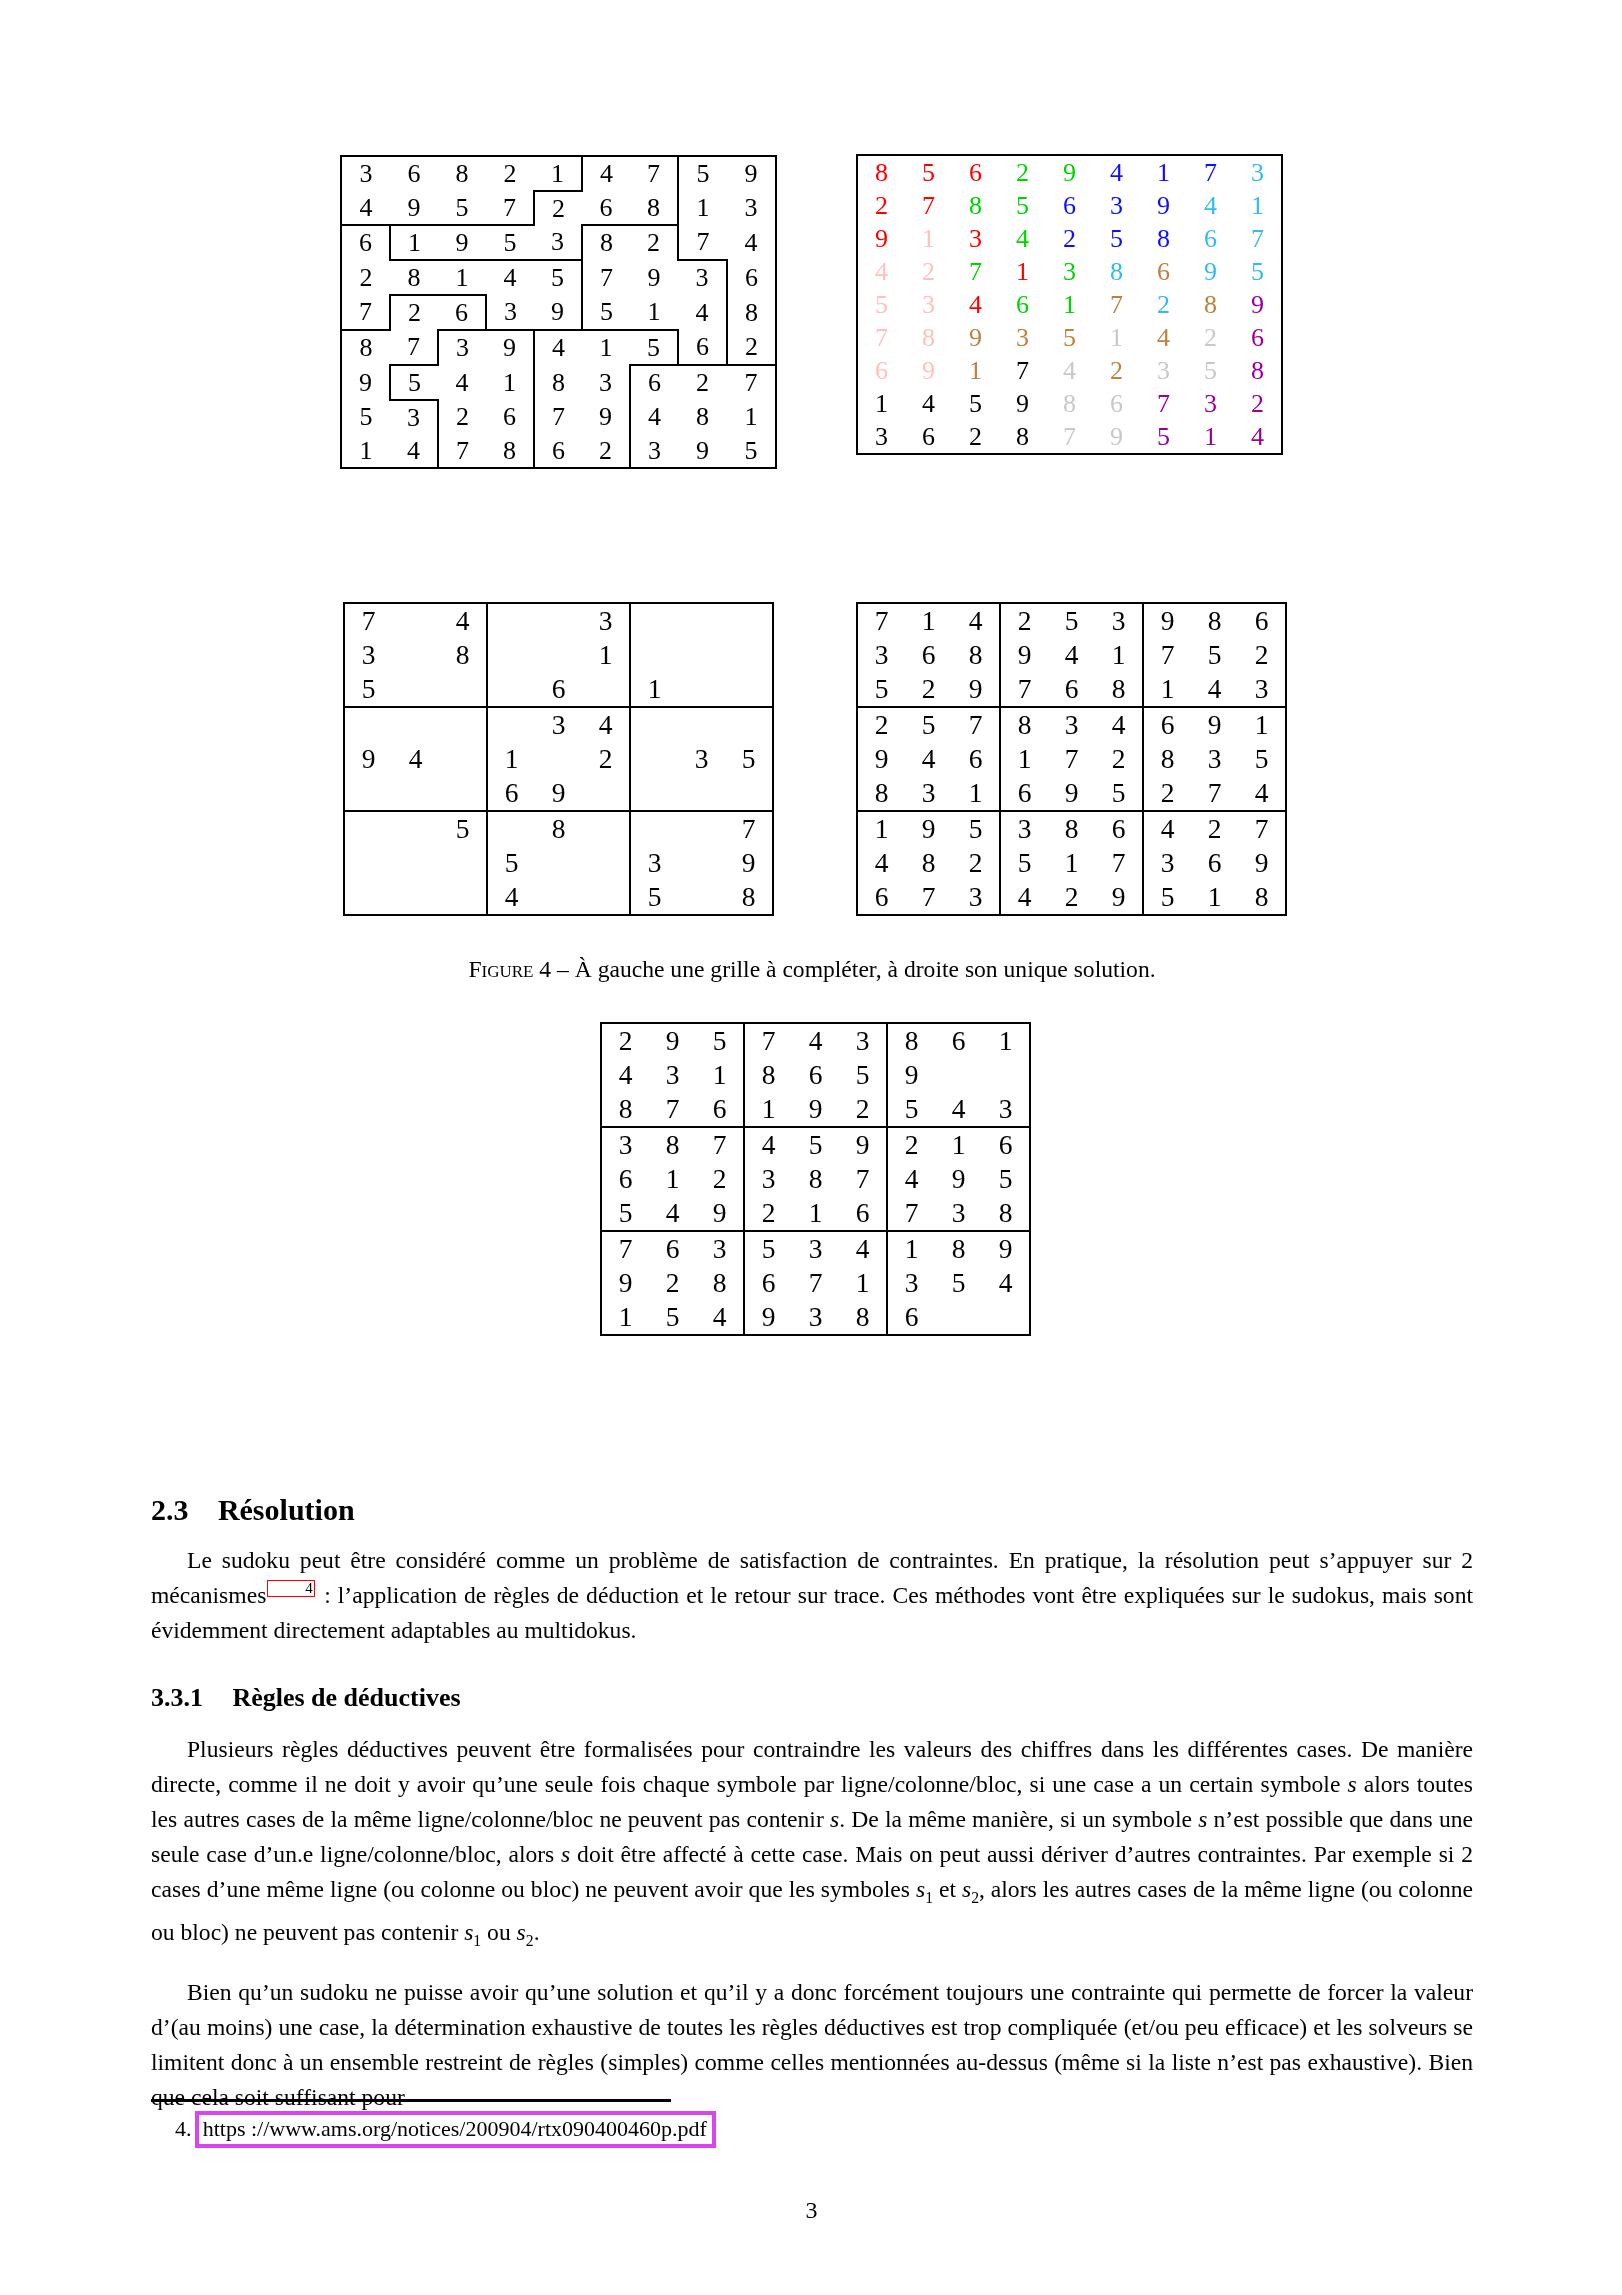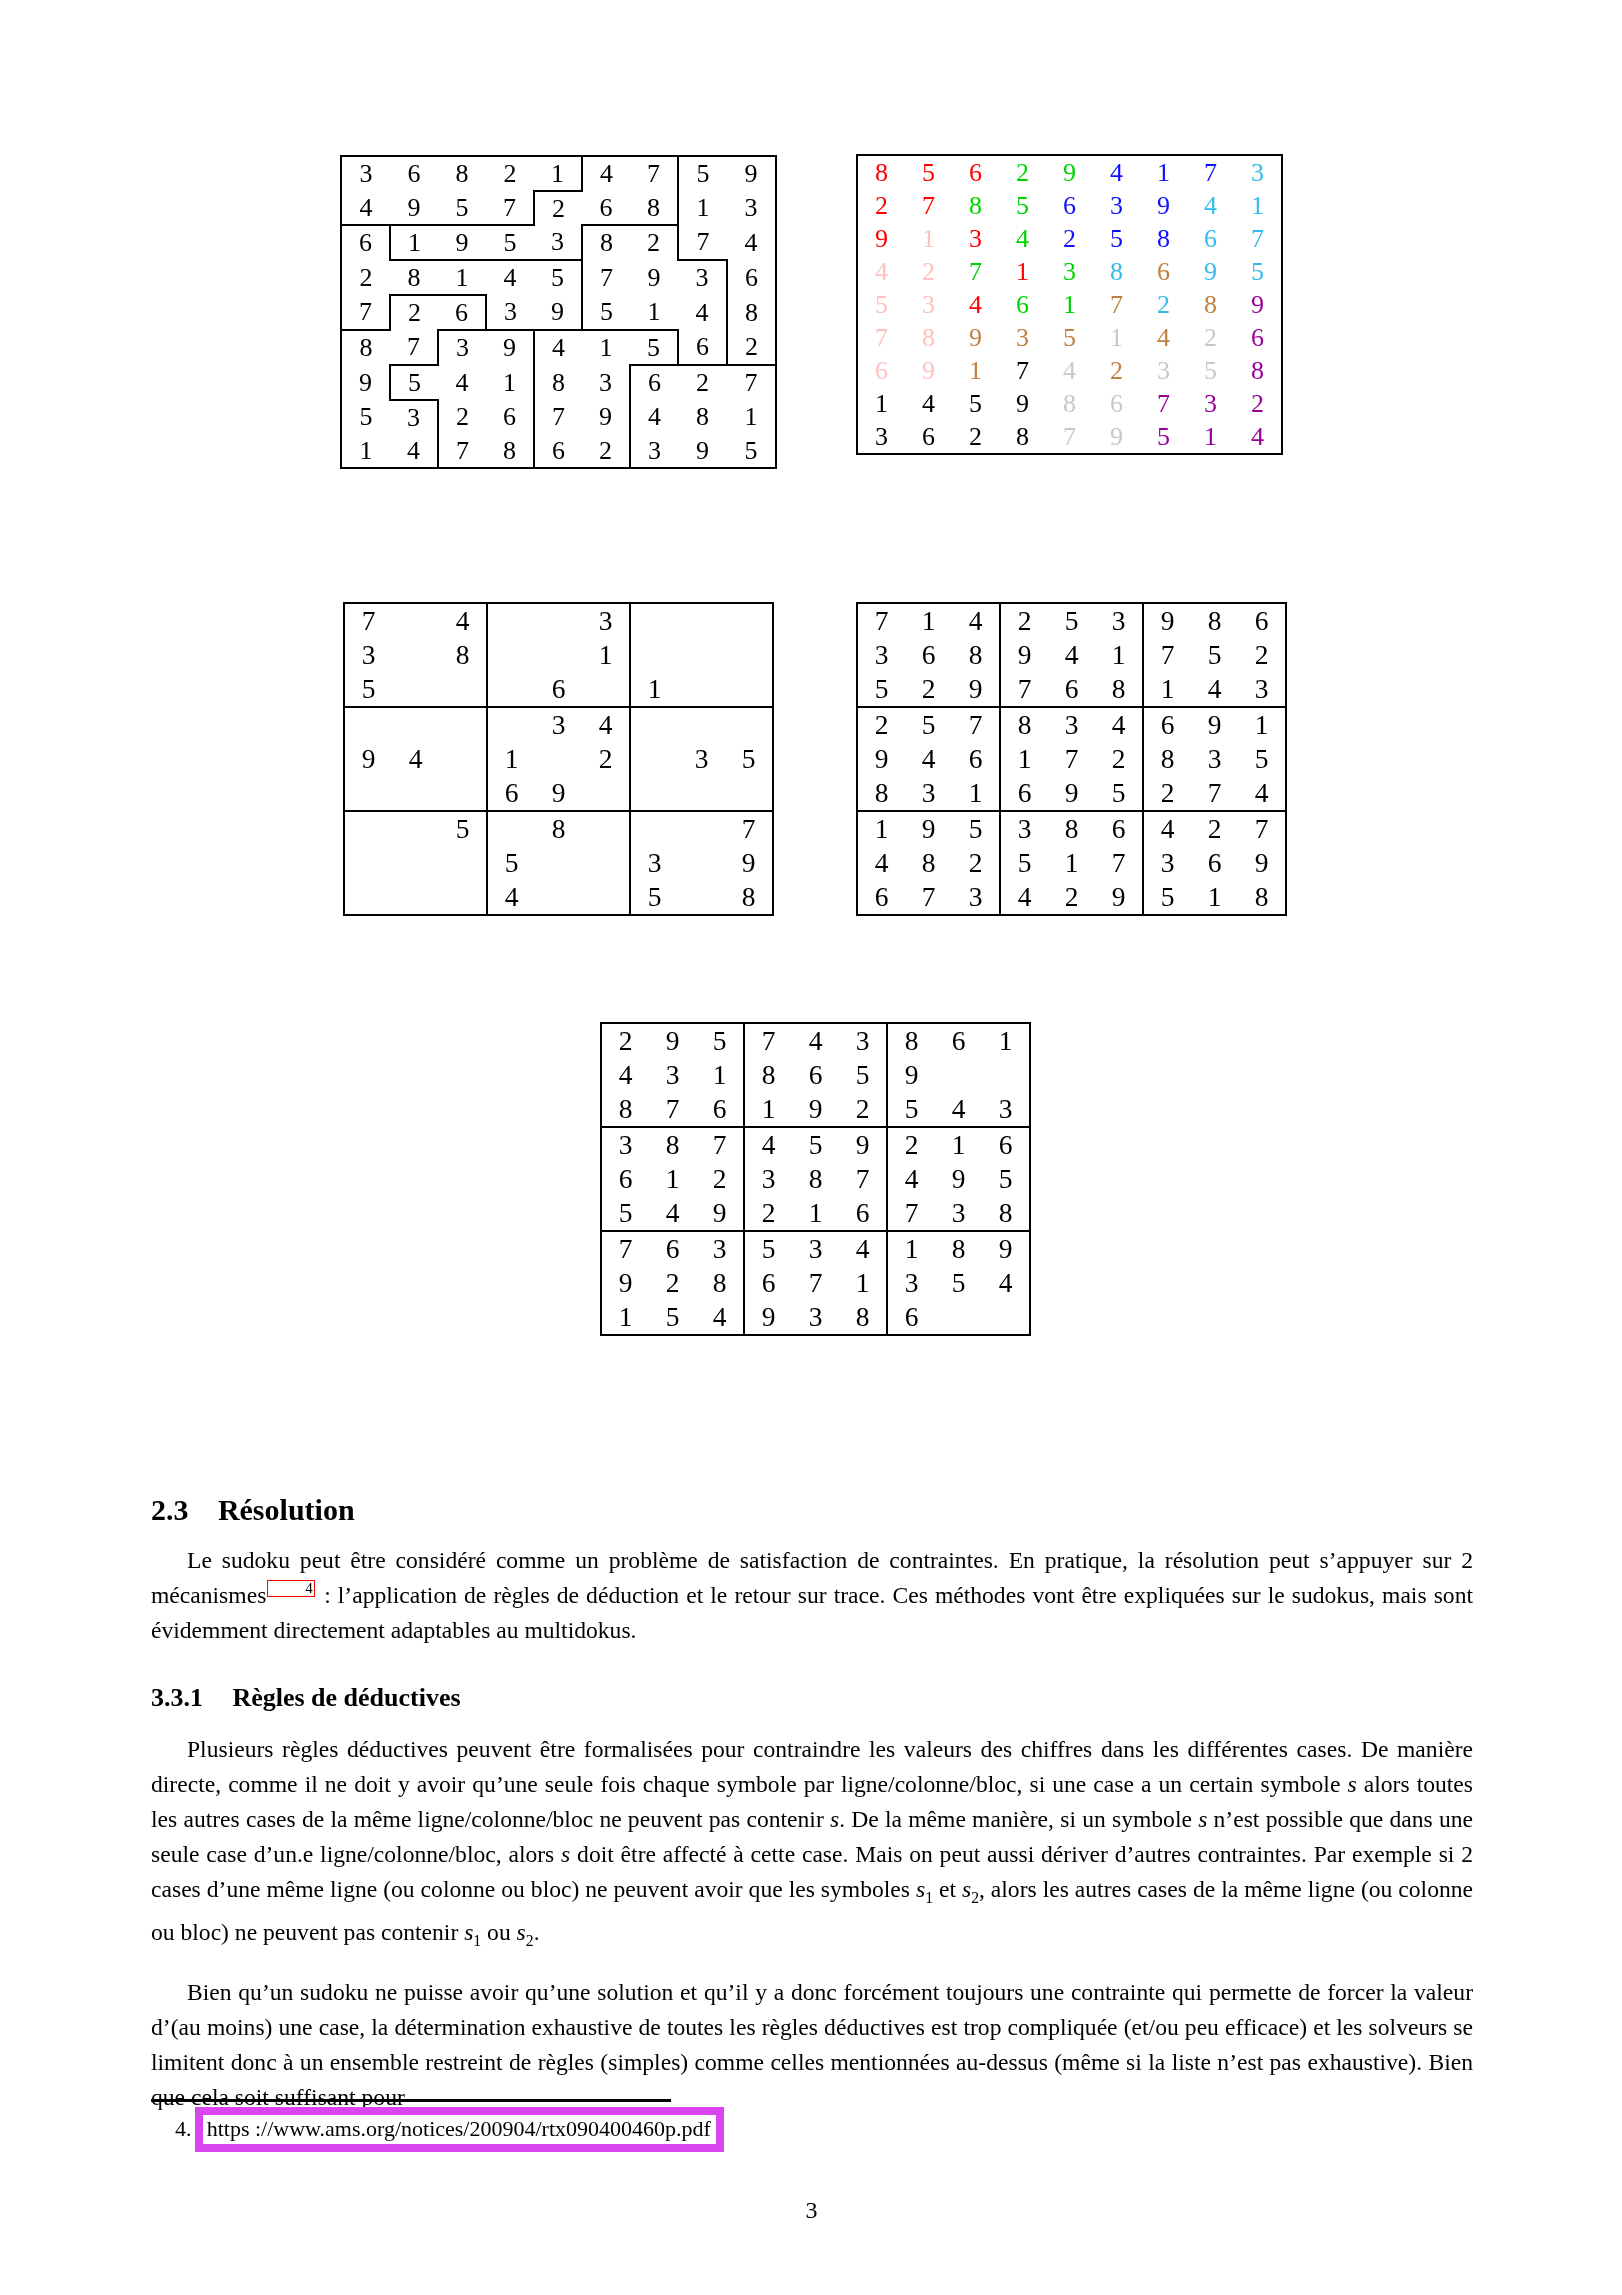--- a/index.html
+++ b/index.html
@@ -27,21 +27,21 @@
   sub { font-size:15.7px; }
   .sec-head { position:absolute; left:151px; font-weight:bold; font-size:30px; }
   .subsec-head { position:absolute; left:151px; font-weight:bold; font-size:26px; }
   .sec-head .num, .subsec-head .num { margin-right:29.4px; }
   .fnref {
     display:inline-block; font-size:15px; line-height:15px; border:1.3px solid #ff0000;
     padding:0 1.3px; vertical-align:super; position:relative; top:-1.3px; margin:0 2px 0 0.7px;
   }
   .footnote-rule { position:absolute; left:151px; top:2099px; width:520px; height:2.6px; background:#000; }
   .footnote { position:absolute; left:175px; top:2116px; font-size:22px; }
-  .urlbox { border:8px solid #d946ef; padding:1.3px 5.2px 2.6px 3.3px; margin-left:3.9px; }
+  .urlbox { border:4px solid #d946ef; padding:1.3px 5.2px 2.6px 3.3px; margin-left:3.9px; }
   .pagenum { position:absolute; left:0; top:2197px; width:1623px; text-align:center; font-size:24px; }
 </style>
 </head>
 <body>
 
 <div class="page">
 
   <div class="grid" style="left:340px; top:155px;">
       <table>
         <tbody>
@@ -460,20 +460,21 @@
             <td>2</td>
             <td style="border-right: 2px solid rgb(0, 0, 0);">9</td>
             <td>5</td>
             <td>1</td>
             <td>8</td>
           </tr>
         </tbody>
       </table>
     </div>
 
+  <div class="caption center" style="top:952px;"><span class="sc">Figure</span> 4 – À gauche une grille à compléter, à droite son unique solution.</div>
 
   <div class="grid tall" style="left:600px; top:1022px;">
       <table>
         <tbody>
           <tr>
             <td>2</td>
             <td>9</td>
             <td style="border-right: 2px solid rgb(0, 0, 0);">5</td>
             <td>7</td>
             <td>4</td>

